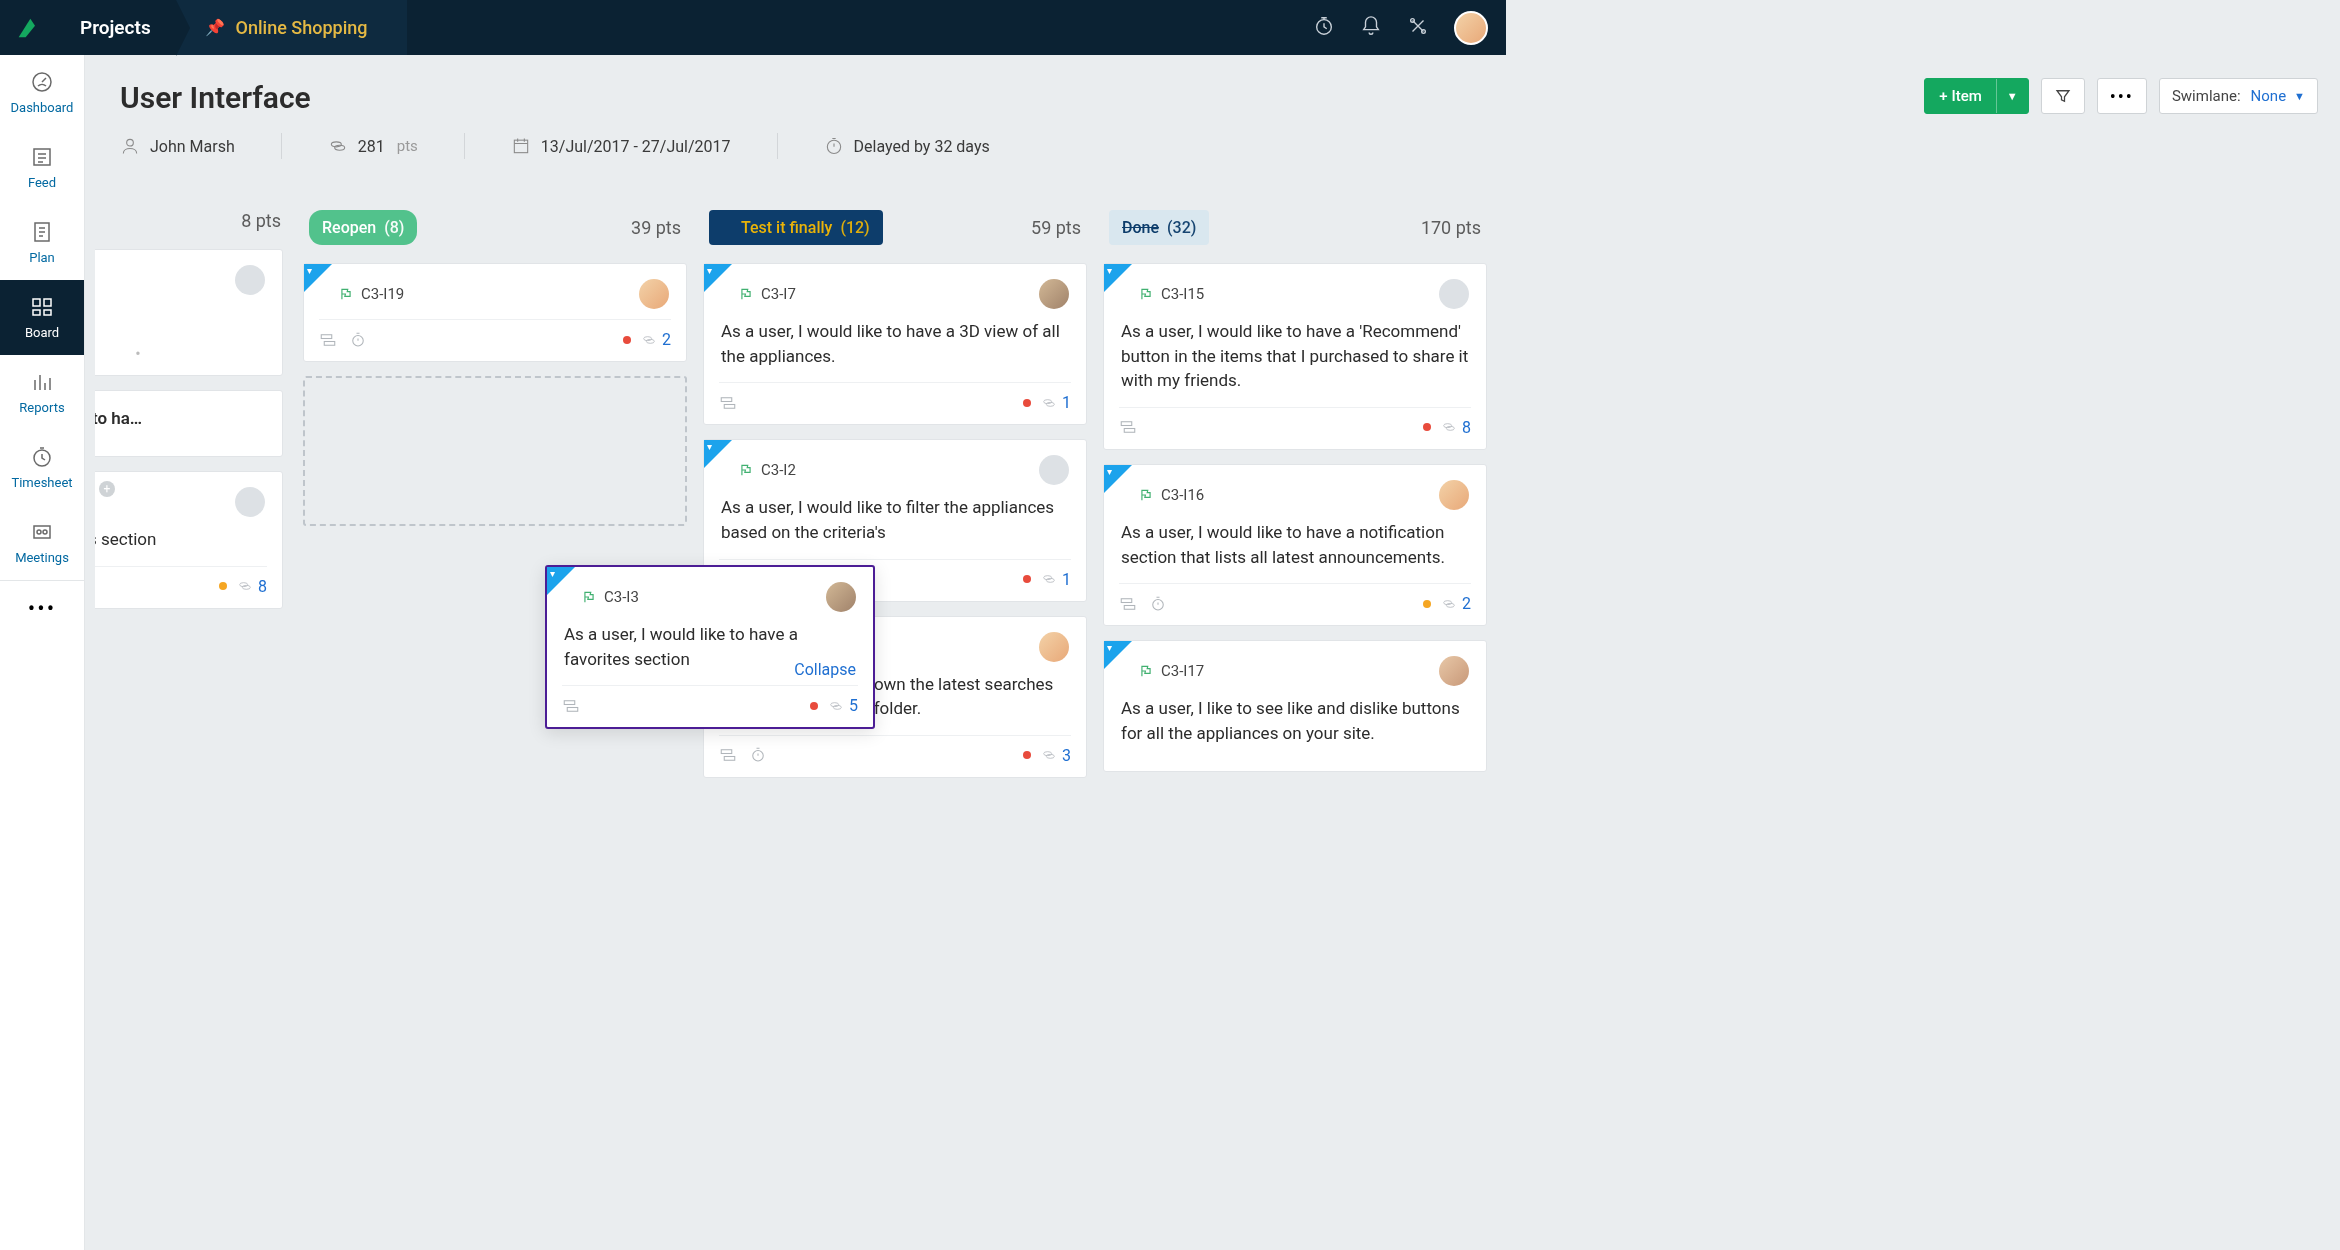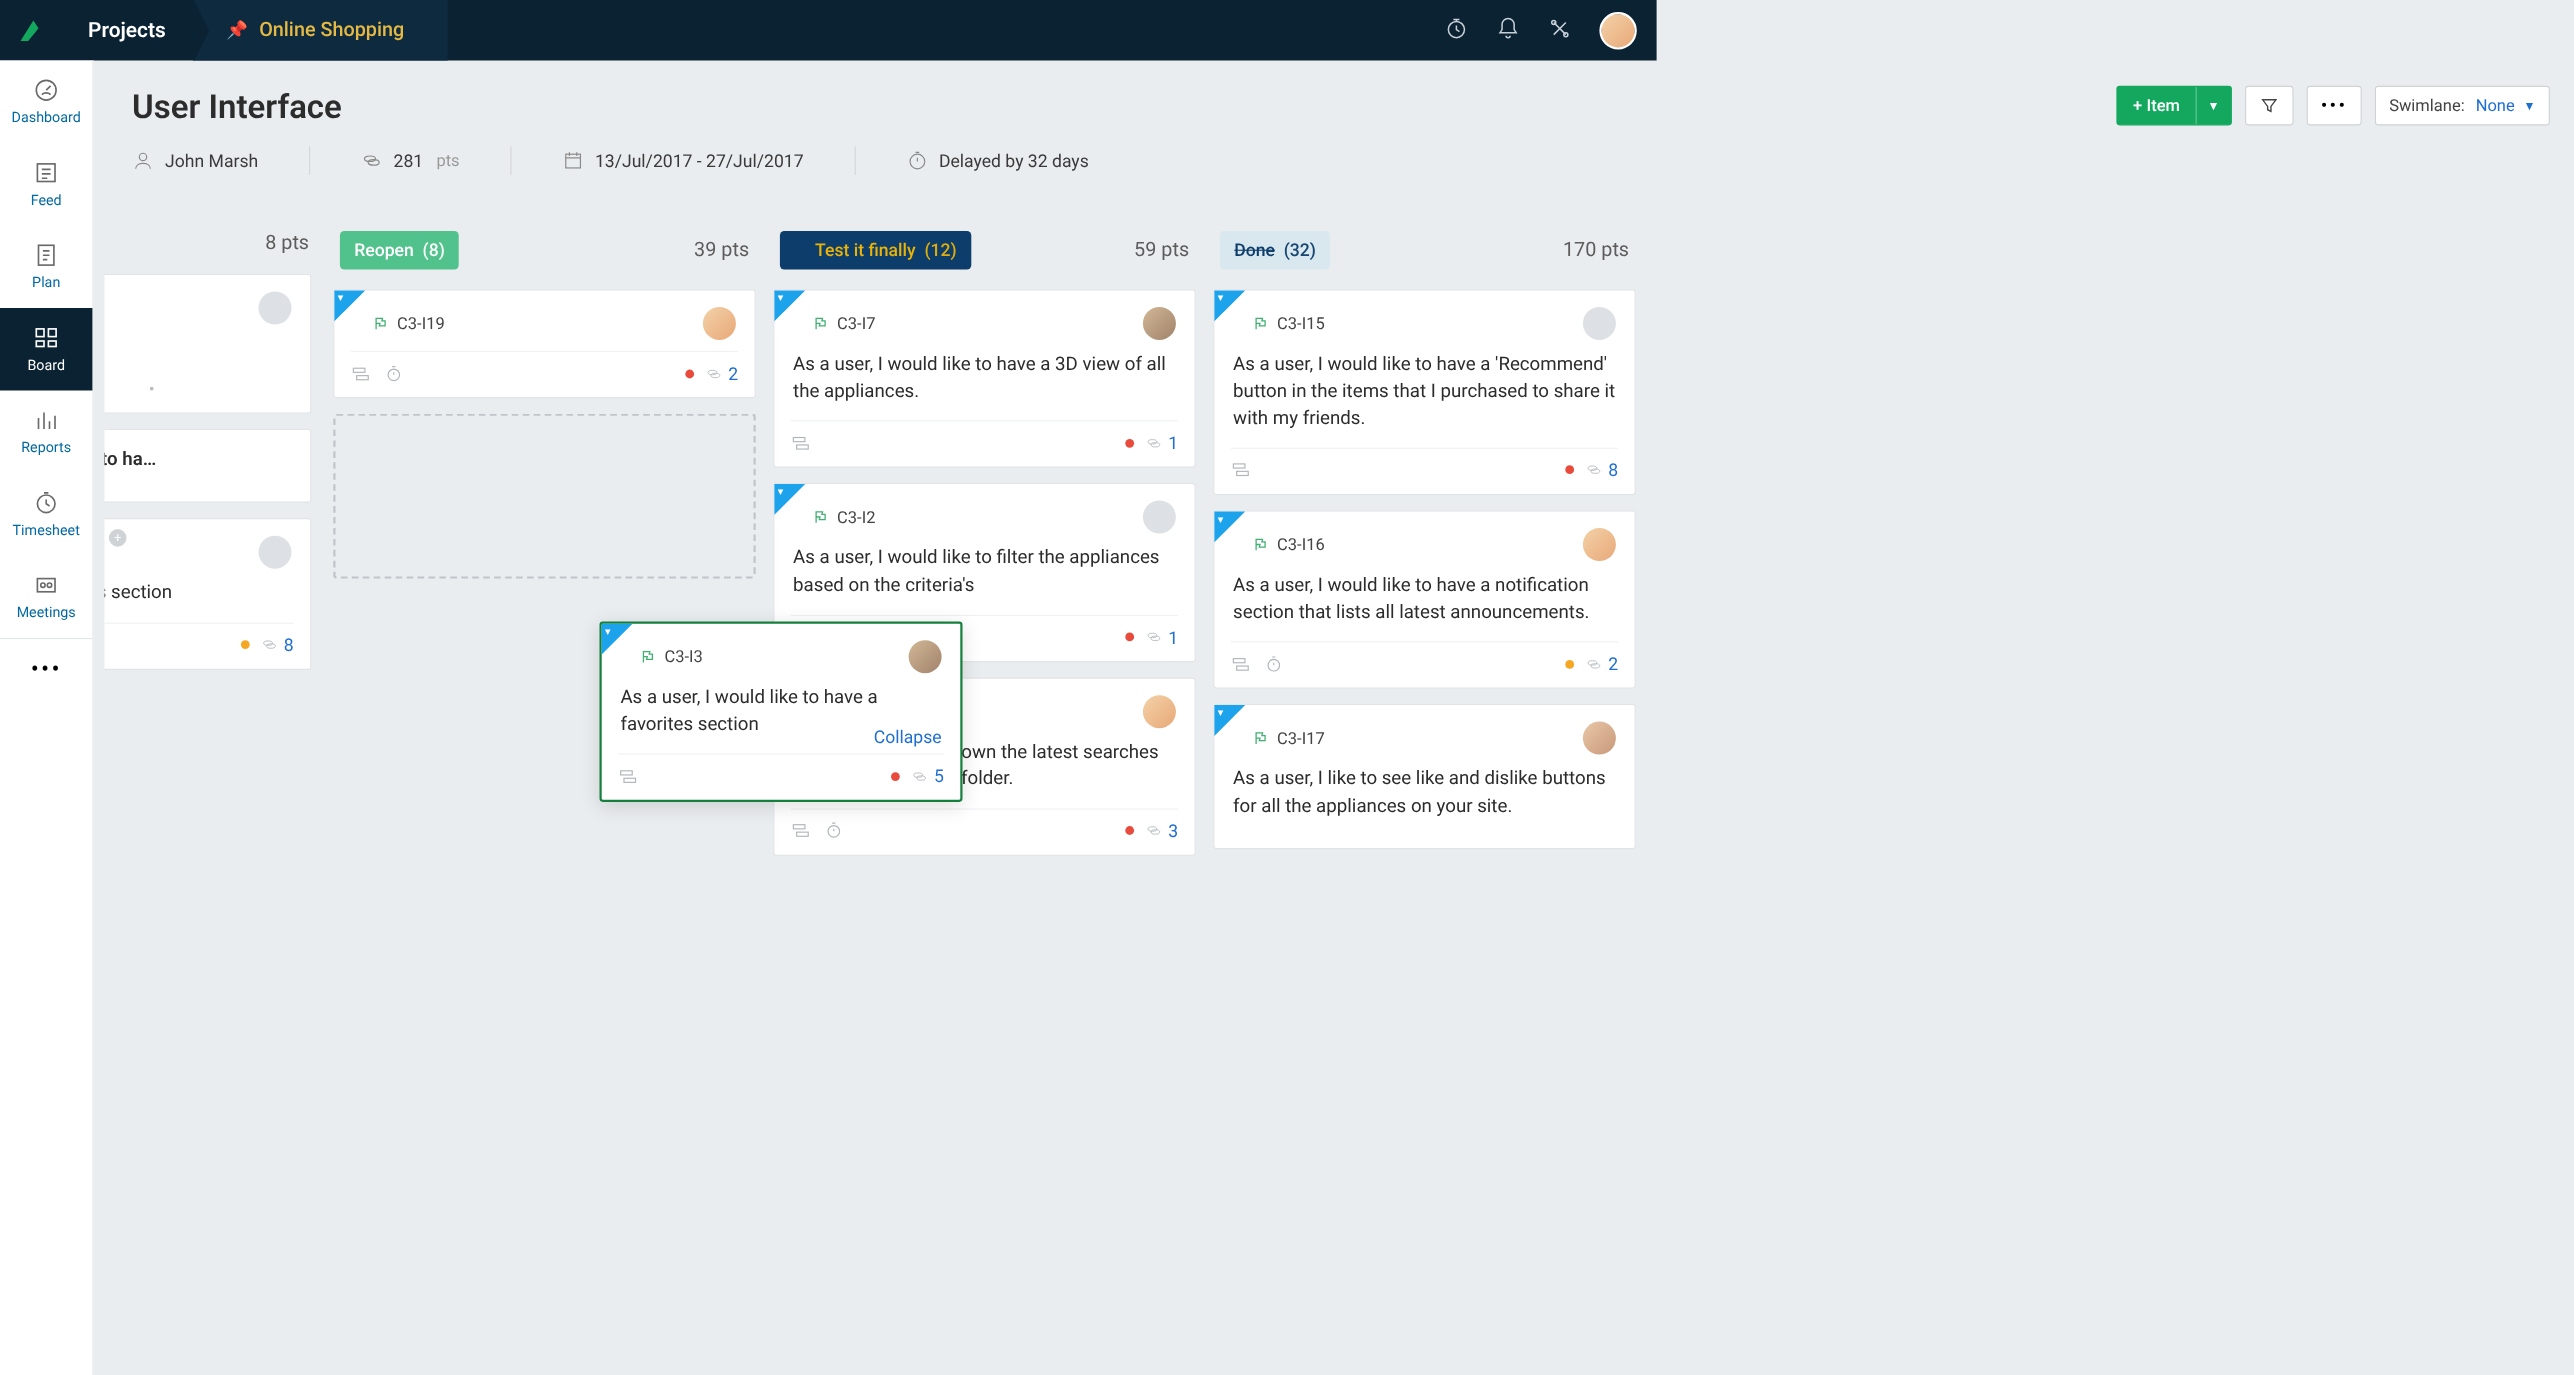--- a/index.html
+++ b/index.html
@@ -47,21 +47,21 @@
 .btn-swim .v{color:#1f6fd1;margin-left:10px;}
 .btn-swim .c{color:#1f6fd1;font-size:11px;margin-left:8px;}
 
 
 .board{position:absolute;top:155px;left:0;right:0;bottom:0;display:flex;padding:0 10px;}
 .col{flex:0 0 400px;padding:0 8px;}
 .col:first-child{flex:0 0 200px;}
 .col-head{display:flex;align-items:center;justify-content:space-between;margin-bottom:18px;padding:0 6px;}
 .col-pts{font-size:18px;color:#5c5c5c;}
 .status-lbl{border-radius:4px;padding:8px 13px;font-size:16px;font-weight:500;display:inline-flex;align-items:center;gap:8px;}
-.lbl-reopen{background:#52c28c;color:#fff;}
+.lbl-reopen{background:#52c28c;color:#fff;border-radius:13px;}
 .lbl-test{background:#0d3d6b;color:#eab308;padding-left:32px;}
 .lbl-done{background:#d9e7ef;color:#0d3d6b;}
 .lbl-done .t{text-decoration:line-through;}
 .cnt{opacity:.95;}
 
 
 .card{background:#fff;border:1px solid #e1e4e7;border-radius:3px;margin-bottom:14px;position:relative;padding:15px 17px 12px;}
 .card .corner{position:absolute;left:0;top:0;width:0;height:0;border-top:28px solid #1ca3ec;border-right:28px solid transparent;cursor:pointer;}
 .card .corner:after{content:"▾";position:absolute;left:3px;top:-27px;color:#fff;font-size:10px;}
 .card-top{display:flex;align-items:center;justify-content:space-between;margin-bottom:10px;}
@@ -77,21 +77,21 @@
 .foot-l svg{width:18px;height:18px;fill:none;stroke:#b0b5ba;stroke-width:1.4;}
 .foot-r{display:flex;align-items:center;gap:10px;}
 .dot{width:8px;height:8px;border-radius:50%;}
 .dot.red{background:#e84b3c;}
 .dot.org{background:#f5a623;}
 .coins{display:flex;align-items:center;gap:5px;color:#1f6fd1;font-size:16px;}
 .coins svg{width:16px;height:16px;fill:none;stroke:#b8bcc1;stroke-width:1.3;}
 .placeholder{border:2px dashed #bfc5cb;border-radius:3px;height:150px;margin-bottom:14px;}
 
 
-.drag-card{position:absolute;left:460px;top:510px;width:330px;border:2px solid #15803d;box-shadow:0 4px 18px rgba(0,0,0,.12);z-index:20;}
+.drag-card{position:absolute;left:460px;top:510px;width:330px;border:2px solid #4c1d95;box-shadow:0 4px 18px rgba(0,0,0,.12);z-index:20;}
 .collapse-link{color:#1f6fd1;font-size:16px;cursor:pointer;position:absolute;right:17px;bottom:48px;}
 
 
 .partial{overflow:hidden;}
 .partial .card{margin-left:-110px;width:290px;}
 </style>
 </head>
 <body>
 
 <div class="topbar">

